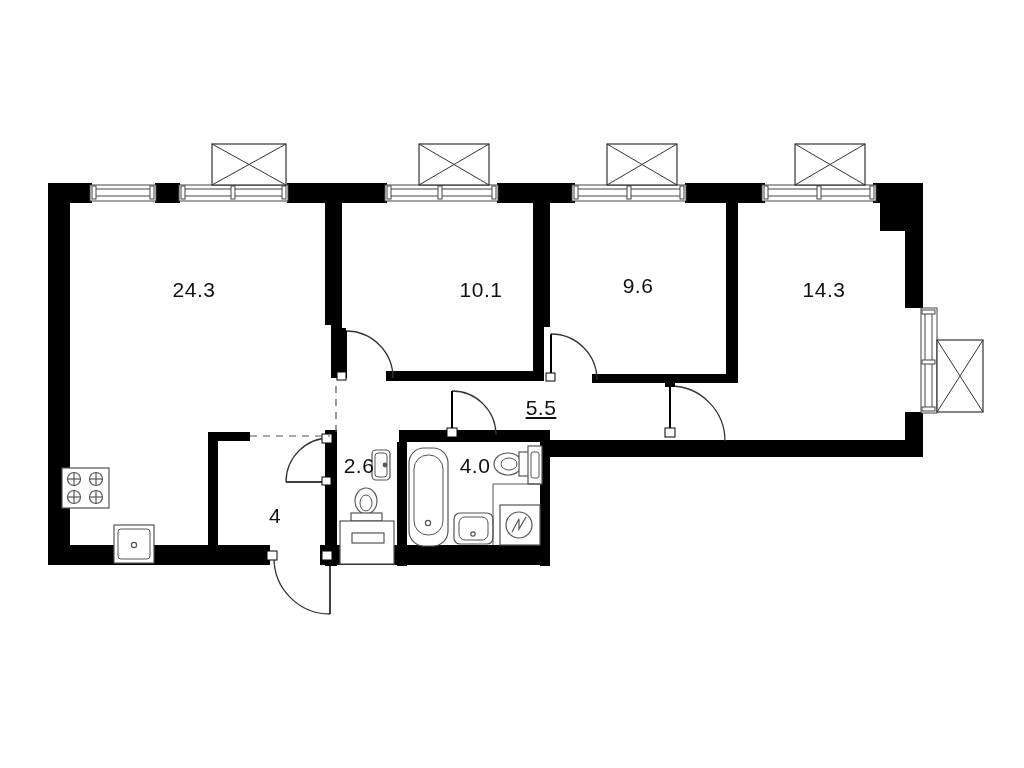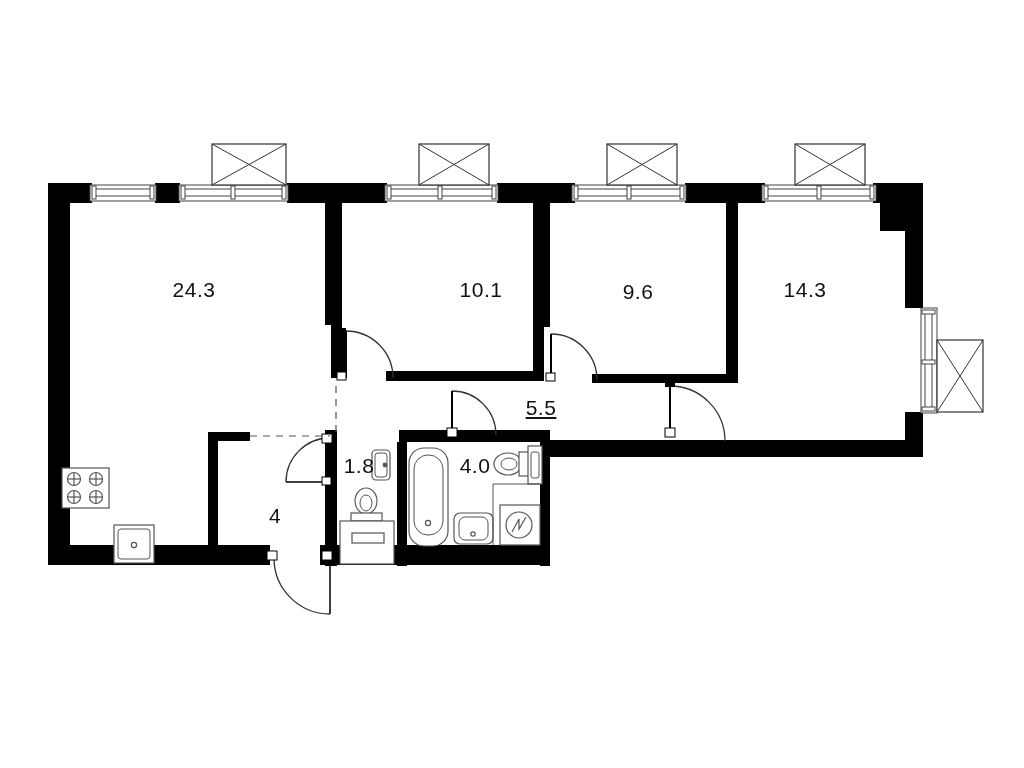--- a/index.html
+++ b/index.html
@@ -269,20 +269,20 @@
         <line x1="493" y1="484" x2="540" y2="484"></line>
         <line x1="493" y1="484" x2="493" y2="545"></line>
       </g>
 
     </g>
 
   </svg>
 
   <div class="room-label" style="left:194px;top:290px;">24.3</div>
   <div class="room-label" style="left:441px;top:290px;margin-left:40px;">10.1</div>
-  <div class="room-label" style="left:638px;top:292px;">9.6</div>
-  <div class="room-label" style="left:805px;top:290px;">14.3</div>
+  <div class="room-label" style="left:638px;top:286px;">9.6</div>
+  <div class="room-label" style="left:824px;top:290px;">14.3</div>
   <div class="room-label" style="left:541px;top:408px;text-decoration:underline;">5.5</div>
   <div class="room-label" style="left:275px;top:516px;">4</div>
-  <div class="room-label" style="left:359px;top:466px;">1.8</div>
+  <div class="room-label" style="left:359px;top:466px;">2.6</div>
   <div class="room-label" style="left:475px;top:466px;">4.0</div>
 
 </div>
 
 </body></html>

